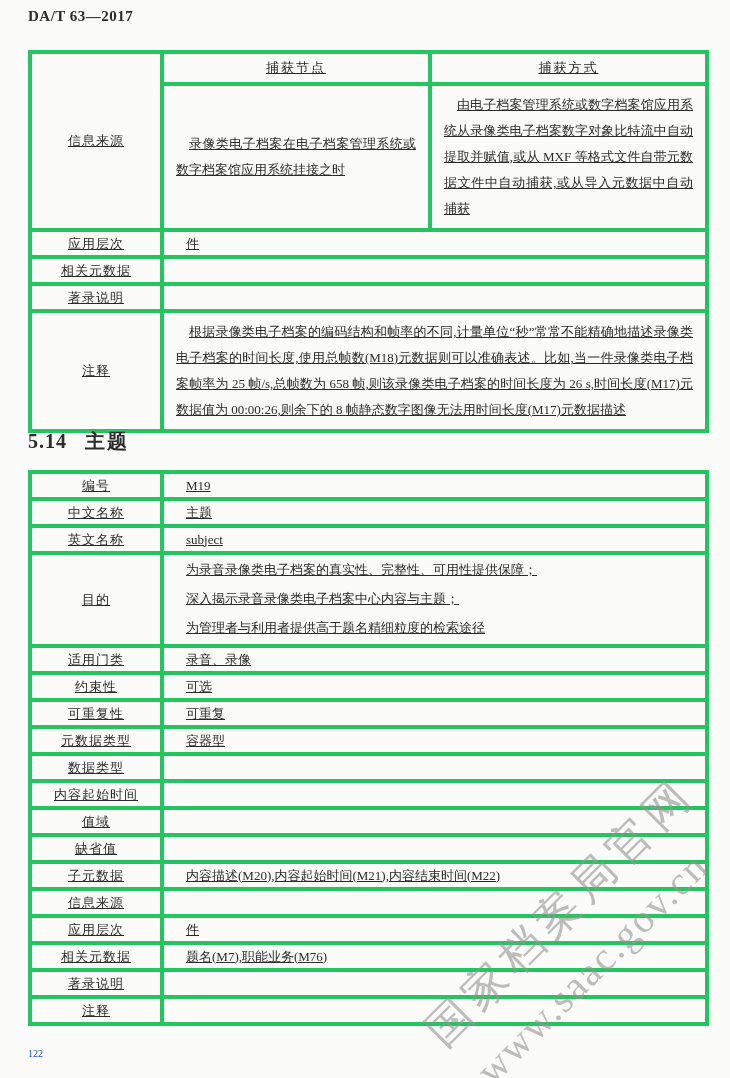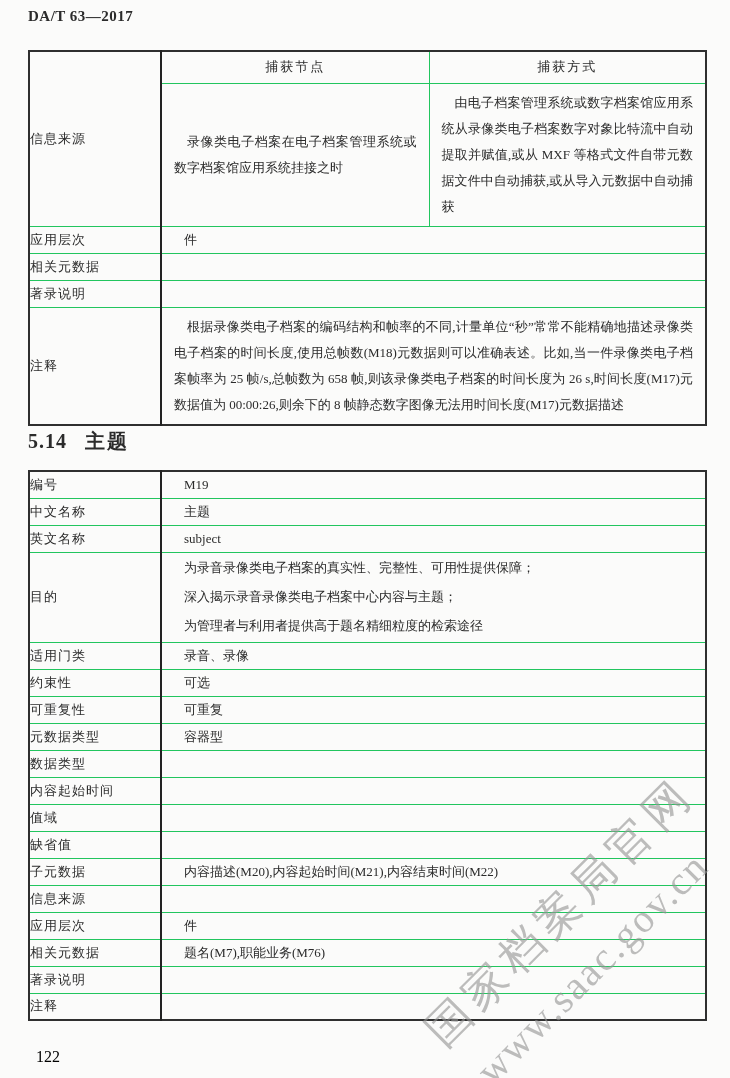--- a/index.html
+++ b/index.html
@@ -20,28 +20,29 @@
   table{
     border-collapse:collapse;
     position:absolute;left:28px;
     width:677px;
     table-layout:fixed;
     font-size:13px;
   }
   #table1{top:50px;}
   #table2{top:470px;}
   td,th{
-    border:1px solid #22c55e;
+    border:4px solid #22c55e;
     padding:0;
     vertical-align:middle;
     font-weight:normal;
+    text-decoration:underline;
   }
   table{border:2px solid #2f2f2f;}
   td.label{
-    text-align:left;
+    text-align:center;
     border-right:2px solid #222;
     letter-spacing:1px;
   }
   th.colhead{text-align:center;letter-spacing:2px;}
   td.value{
     text-align:left;
     padding-left:22px;padding-right:10px;
   }
   td.para{
     text-align:justify;
@@ -57,22 +58,22 @@
   .multiline{white-space:pre-line;line-height:29px;padding-top:0;padding-bottom:2px;}
 
   .section-heading{
     position:absolute;left:28px;top:428px;
     font-size:20px;font-weight:bold;
   }
   .section-heading .num{margin-right:18px;letter-spacing:1px;}
   .section-heading .ttl{letter-spacing:2px;}
 
   .page-number{
-    position:absolute;left:36px;top:1048px;
-    font-size:16px;color:#000000;
+    position:absolute;left:28px;top:1048px;
+    font-size:10px;color:#1d4ed8;
   }
 
   .watermark{
     position:absolute;
     pointer-events:none;
     color:rgba(148,148,148,0.62);
     z-index:5;
     white-space:nowrap;
     font-family:"Liberation Serif","DejaVu Serif",serif;
   }

